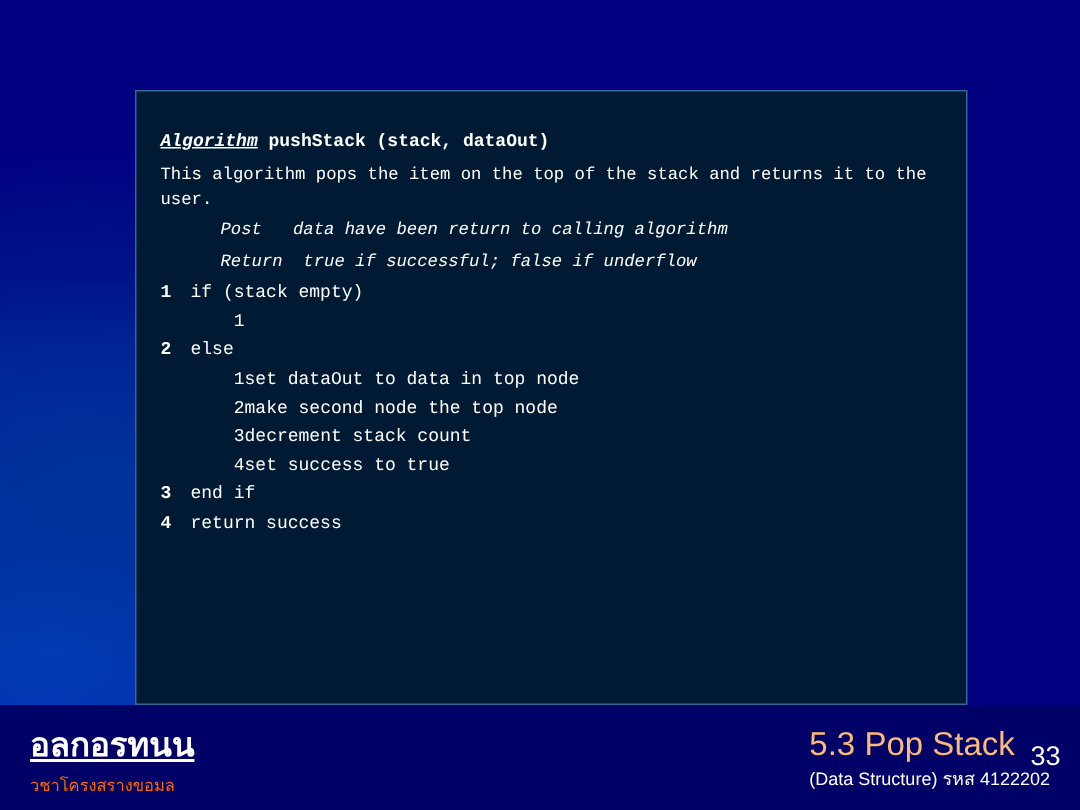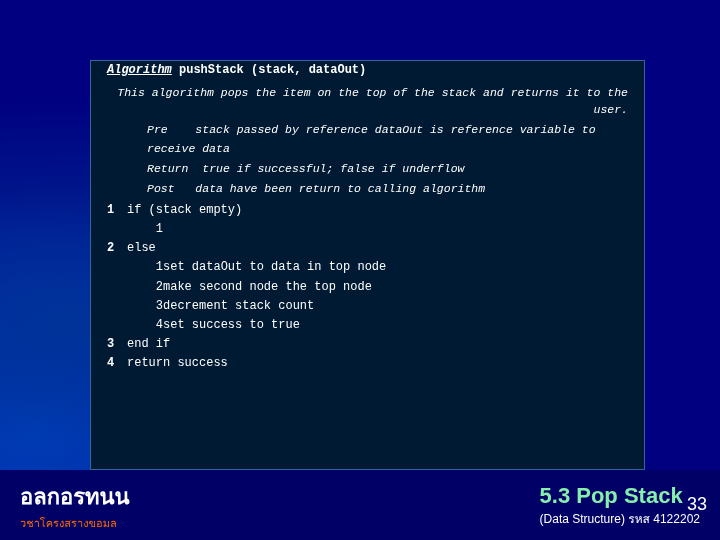--- a/index.html
+++ b/index.html
@@ -23,21 +23,21 @@
     }
 
     .main-container {
       position: absolute;
       top: 60px;
       left: 90px;
       width: 555px;
       height: 410px;
       background: #001a33;
       border: 1px solid #336699;
-      padding: 0 16px;
+      padding: 24px 16px;
     }
 
     .code-area {
       font-family: 'Courier New', Courier, monospace;
       font-size: 12px;
       color: #ffffff;
       line-height: 1.55;
     }
 
     .algo-title {
@@ -46,25 +46,23 @@
       margin-bottom: 4px;
       font-size: 12px;
     }
 
     .algo-title .underline {
       text-decoration: underline;
       font-style: italic;
     }
 
     .desc-line {
-      font-style: italic;
       color: #ffffff;
       font-size: 11.5px;
       margin-bottom: 2px;
-      text-align: right;
     }
 
     .pre-post-block {
       padding-left: 40px;
       font-style: italic;
       font-size: 11.5px;
       color: #ffffff;
       line-height: 1.6;
       margin-bottom: 2px;
     }
@@ -107,38 +105,39 @@
       display: flex;
       flex-direction: column;
       align-items: flex-start;
     }
 
     .thai-title {
       font-size: 22px;
       font-weight: bold;
       color: #ffffff;
       font-family: Arial, sans-serif;
+      text-decoration: underline;
     }
 
     .thai-subtitle {
       font-size: 11px;
       color: #ff6600;
       font-family: Arial, sans-serif;
     }
 
     .bottom-right {
       display: flex;
       flex-direction: column;
       align-items: flex-start;
     }
 
     .section-title {
       font-size: 22px;
-      font-weight: bold;
-      color: #86efac;
+      font-weight: normal;
+      color: #fdba74;
       font-family: Arial, sans-serif;
     }
 
     .course-info {
       font-size: 12px;
       color: #ffffff;
       font-family: Arial, sans-serif;
     }
 
     .page-num {
@@ -158,30 +157,27 @@
 
 <div class="main-container">
   <div class="code-area">
 
     <div class="algo-title">
       <span class="underline">Algorithm</span><span> pushStack (stack, dataOut)</span>
     </div>
 
     <div class="desc-line">This algorithm pops the item on the top of the stack and returns it to the user.</div>
 
+
     <div class="pre-post-block">
-      <span>Pre</span>&nbsp;&nbsp;&nbsp;&nbsp;<span>stack passed by reference  dataOut is reference variable to receive data</span>
+      <span>Post</span>&nbsp;&nbsp;&nbsp;<span>data have been return to calling algorithm</span>
     </div>
 
     <div class="pre-post-block">
       <span>Return</span>&nbsp;&nbsp;<span>true if successful; false if underflow</span>
-    </div>
-
-    <div class="pre-post-block">
-      <span>Post</span>&nbsp;&nbsp;&nbsp;<span>data have been return to calling algorithm</span>
     </div>
 
     <div class="code-line">
       <span class="line-num">1</span>
       <span>if (stack empty)</span>
     </div>
 
     <div class="code-line">
       <span class="sub-line-num">&nbsp;&nbsp;&nbsp;&nbsp;<span>1</span></span>
     </div>

